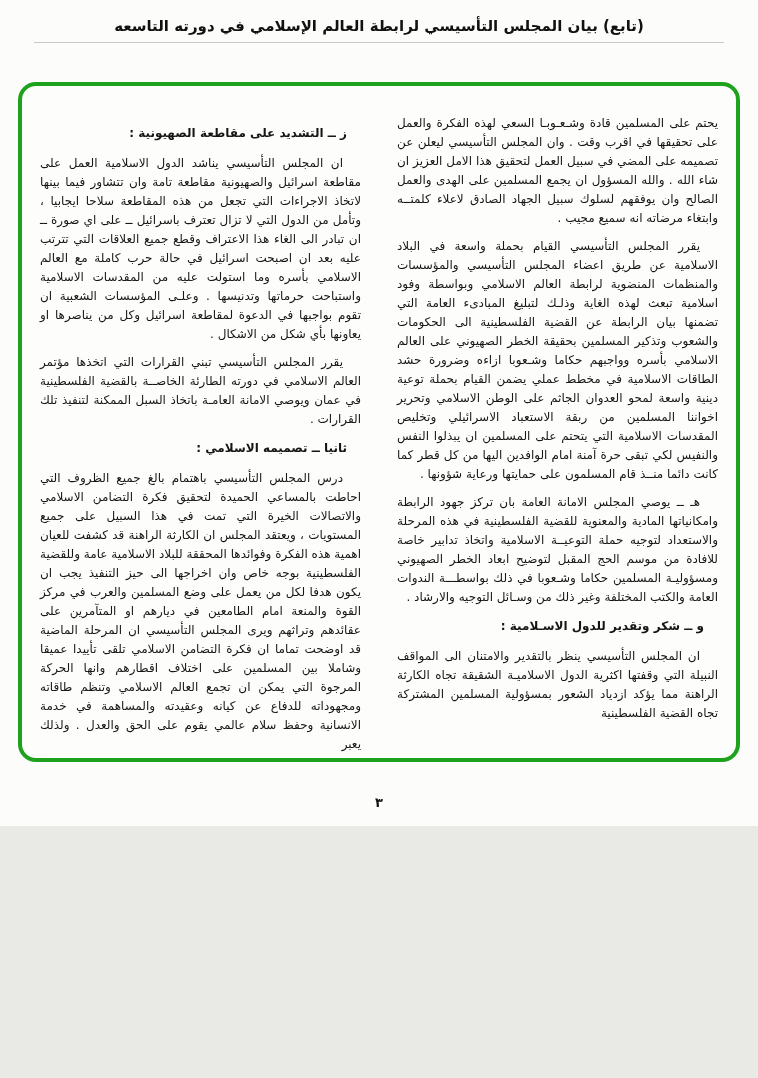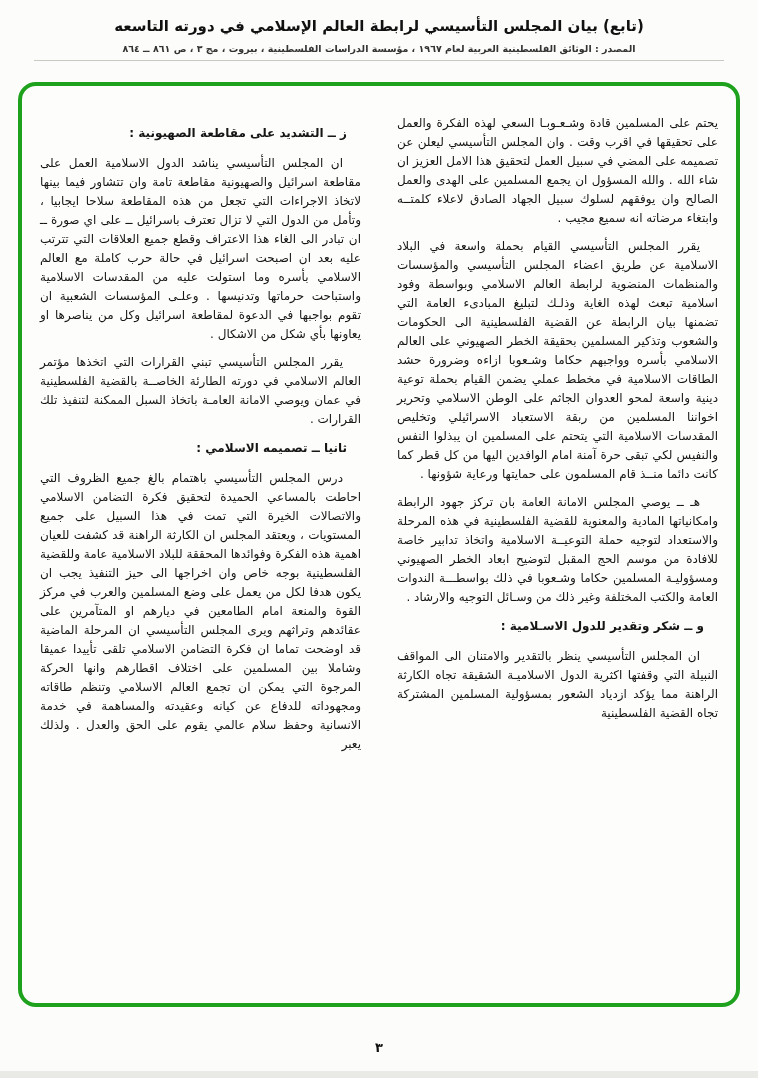--- a/index.html
+++ b/index.html
@@ -1,18 +1,18 @@
 <!DOCTYPE html>
 <html lang="ar"><head>
 <meta charset="utf-8">
 <style>
   html,body { margin:0; padding:0; background:#e9e9e6; }
   .page {
     position:relative;
-    width:758px; height:1071px;
+    width:758px; height:826px;
     margin:0 auto;
     background:#fcfcfa;
     font-family:"DejaVu Sans", sans-serif;
     box-sizing:border-box;
     overflow:hidden;
   }
   .header { text-align:center; padding-top:16px; direction:rtl; }
   .title {
     font-size:15px; font-weight:bold; color:#111;
     margin:0 40px; line-height:1.4;
@@ -52,21 +52,20 @@
     text-align:center; font-size:13px; font-weight:bold; color:#111;
   }
 </style>
 </head>
 <body>
 
 <div class="page">
 
   <div class="header">
     <div class="title">(تابع) بيان المجلس التأسيسي لرابطة العالم الإسلامي في دورته التاسعه</div>
-    <div class="source">المصدر : الوثائق الفلسطينية العربية لعام ١٩٦٧ ، مؤسسة الدراسات الفلسطينية ، بيروت ، مج ٣ ، ص ٨٦١ ــ ٨٦٤</div>
     <div class="header-rule"></div>
   </div>
 
   <div class="content-box">
     <div class="cols">
 
       <div class="col">
         <p class="para cont">يحتم على المسلمين قادة وشـعـوبـا السعي لهذه الفكرة والعمل على تحقيقها في اقرب وقت . وان المجلس التأسيسي ليعلن عن تصميمه على المضي في سبيل العمل لتحقيق هذا الامل العزيز ان شاء الله . والله المسؤول ان يجمع المسلمين على الهدى والعمل الصالح وان يوفقهم لسلوك سبيل الجهاد الصادق لاعلاء كلمتــه وابتغاء مرضاته انه سميع مجيب .</p>
         <p class="para">يقرر المجلس التأسيسي القيام بحملة واسعة في البلاد الاسلامية عن طريق اعضاء المجلس التأسيسي والمؤسسات والمنظمات المنضوية لرابطة العالم الاسلامي وبواسطة وفود اسلامية تبعث لهذه الغاية وذلـك لتبليغ المبادىء العامة التي تضمنها بيان الرابطة عن القضية الفلسطينية الى الحكومات والشعوب وتذكير المسلمين بحقيقة الخطر الصهيوني على العالم الاسلامي بأسره وواجبهم حكاما وشـعوبا ازاءه وضرورة حشد الطاقات الاسلامية في مخطط عملي يضمن القيام بحملة توعية دينية واسعة لمحو العدوان الجاثم على الوطن الاسلامي وتحرير اخواننا المسلمين من ربقة الاستعباد الاسرائيلي وتخليص المقدسات الاسلامية التي يتحتم على المسلمين ان يبذلوا النفس والنفيس لكي تبقى حرة آمنة امام الوافدين اليها من كل قطر كما كانت دائما منــذ قام المسلمون على حمايتها ورعاية شؤونها .</p>
         <p class="para">هـ ــ يوصي المجلس الامانة العامة بان تركز جهود الرابطة وامكانياتها المادية والمعنوية للقضية الفلسطينية في هذه المرحلة والاستعداد لتوجيه حملة التوعيــة الاسلامية واتخاذ تدابير خاصة للافادة من موسم الحج المقبل لتوضيح ابعاد الخطر الصهيوني ومسؤوليـة المسلمين حكاما وشـعوبا في ذلك بواسطـــة الندوات العامة والكتب المختلفة وغير ذلك من وسـائل التوجيه والارشاد .</p>

